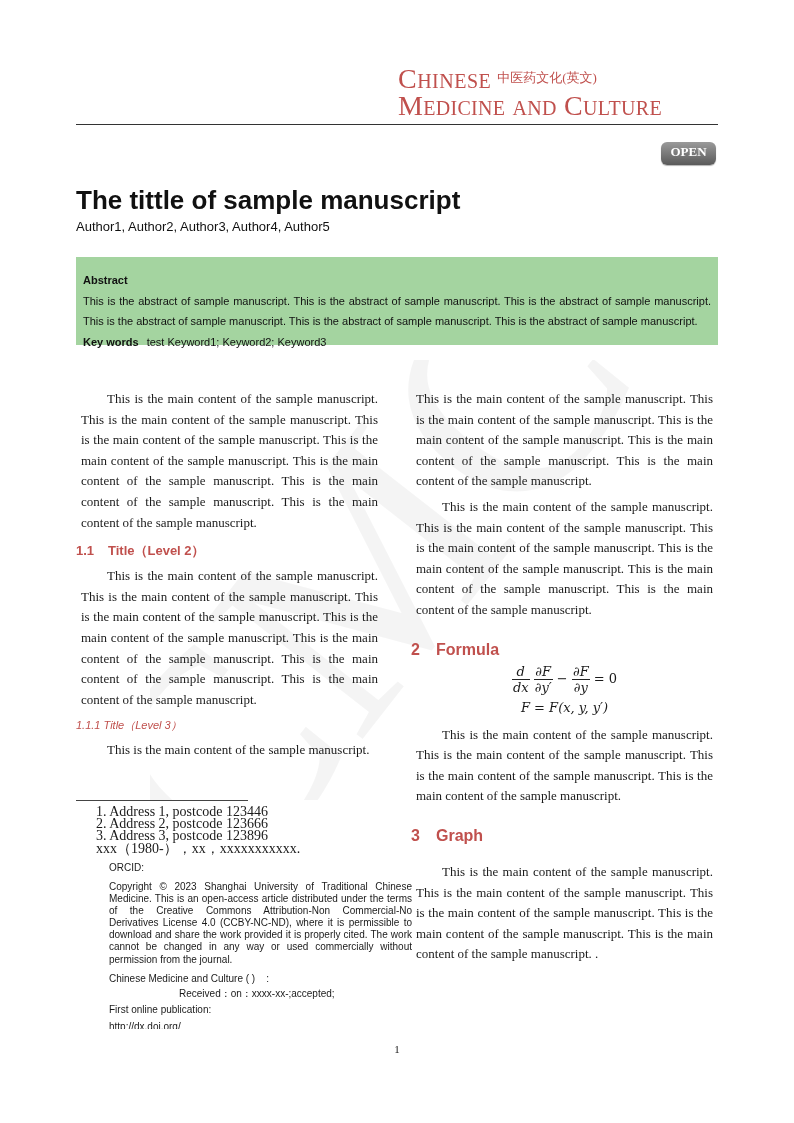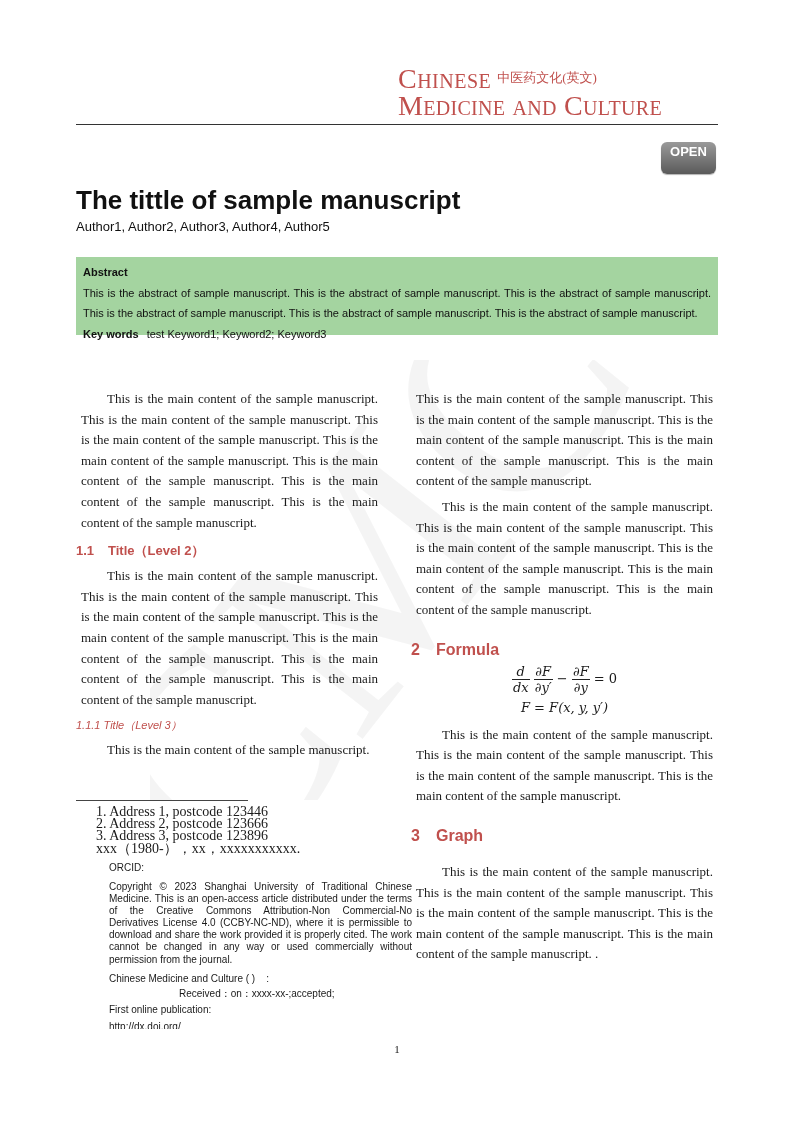--- a/index.html
+++ b/index.html
@@ -4,26 +4,26 @@
 <style>
   html, body { margin: 0; padding: 0; background: #ffffff; }
   body { width: 794px; height: 1123px; position: relative; overflow: hidden; color: #1a1a1a; }
 
   
   .journal-logo { position: absolute; left: 398px; top: 64px; width: 318px; height: 56px; }
   .logo-line1 { position: absolute; left: 0; top: 0; font-family: "Liberation Serif", serif; font-size: 28px; color: #c0504d; letter-spacing: 0.5px; font-variant: small-caps; line-height: 28px; white-space: nowrap; }
   .logo-line1 .cn { font-size: 13px; color: #c0504d; letter-spacing: 0; vertical-align: 6px; margin-left: 6px; font-variant: normal; }
   .logo-line2 { position: absolute; left: 0; top: 28px; font-family: "Liberation Serif", serif; font-size: 28px; color: #c0504d; font-variant: small-caps; line-height: 28px; letter-spacing: 0.3px; white-space: nowrap; }
   .header-rule { position: absolute; left: 76px; top: 124px; width: 642px; height: 1px; background: #333; }
-  .open-badge { position: absolute; left: 661px; top: 142px; width: 55px; height: 32px; border-radius: 6px; background: linear-gradient(#9a9a9a, #5a5a5a); color: #fff; font-family: Liberation Sans, sans-serif; font-weight: bold; font-size: 13px; line-height: 20px; text-align: center; box-shadow: 0 1px 1px rgba(0,0,0,0.3); }
+  .open-badge { position: absolute; left: 661px; top: 142px; width: 55px; height: 23px; border-radius: 6px; background: linear-gradient(#9a9a9a, #5a5a5a); color: #fff; font-family: Liberation Serif, serif; font-weight: bold; font-size: 13px; line-height: 20px; text-align: center; box-shadow: 0 1px 1px rgba(0,0,0,0.3); }
 
   .title { position: absolute; left: 76px; top: 184px; font-family: "Liberation Sans", sans-serif; font-weight: bold; font-size: 26px; color: #111; margin: 0; line-height: 32px; }
   .authors { position: absolute; left: 76px; top: 219px; font-family: "Liberation Sans", sans-serif; font-size: 13px; color: #111; line-height: 16px; }
 
-  .abstract-box { position: absolute; left: 76px; top: 257px; width: 642px; height: 78px; background: #a4d4a0; box-sizing: border-box; padding: 5px 7px; font-family: "Liberation Sans", sans-serif; font-size: 11px; color: #111; line-height: 20.5px; }
+  .abstract-box { position: absolute; left: 76px; top: 257px; width: 642px; height: 88px; background: #a4d4a0; box-sizing: border-box; padding: 13px 7px; font-family: "Liberation Sans", sans-serif; font-size: 11px; color: #111; line-height: 20.5px; }
   .abstract-box .label { font-weight: bold; }
   .abstract-text { text-align: justify; }
   .kw-label { font-weight: bold; margin-right: 8px; }
 
   
   .col { position: absolute; font-family: "Liberation Serif", serif; font-size: 13px; line-height: 20.6px; color: #1a1a1a; text-align: justify; }
   .col-left { left: 76px; top: 384px; width: 307px; }
   .col-right { left: 411px; top: 384px; width: 307px; }
   .col p { margin: 5px; }
   .indent { text-indent: 26px; }

